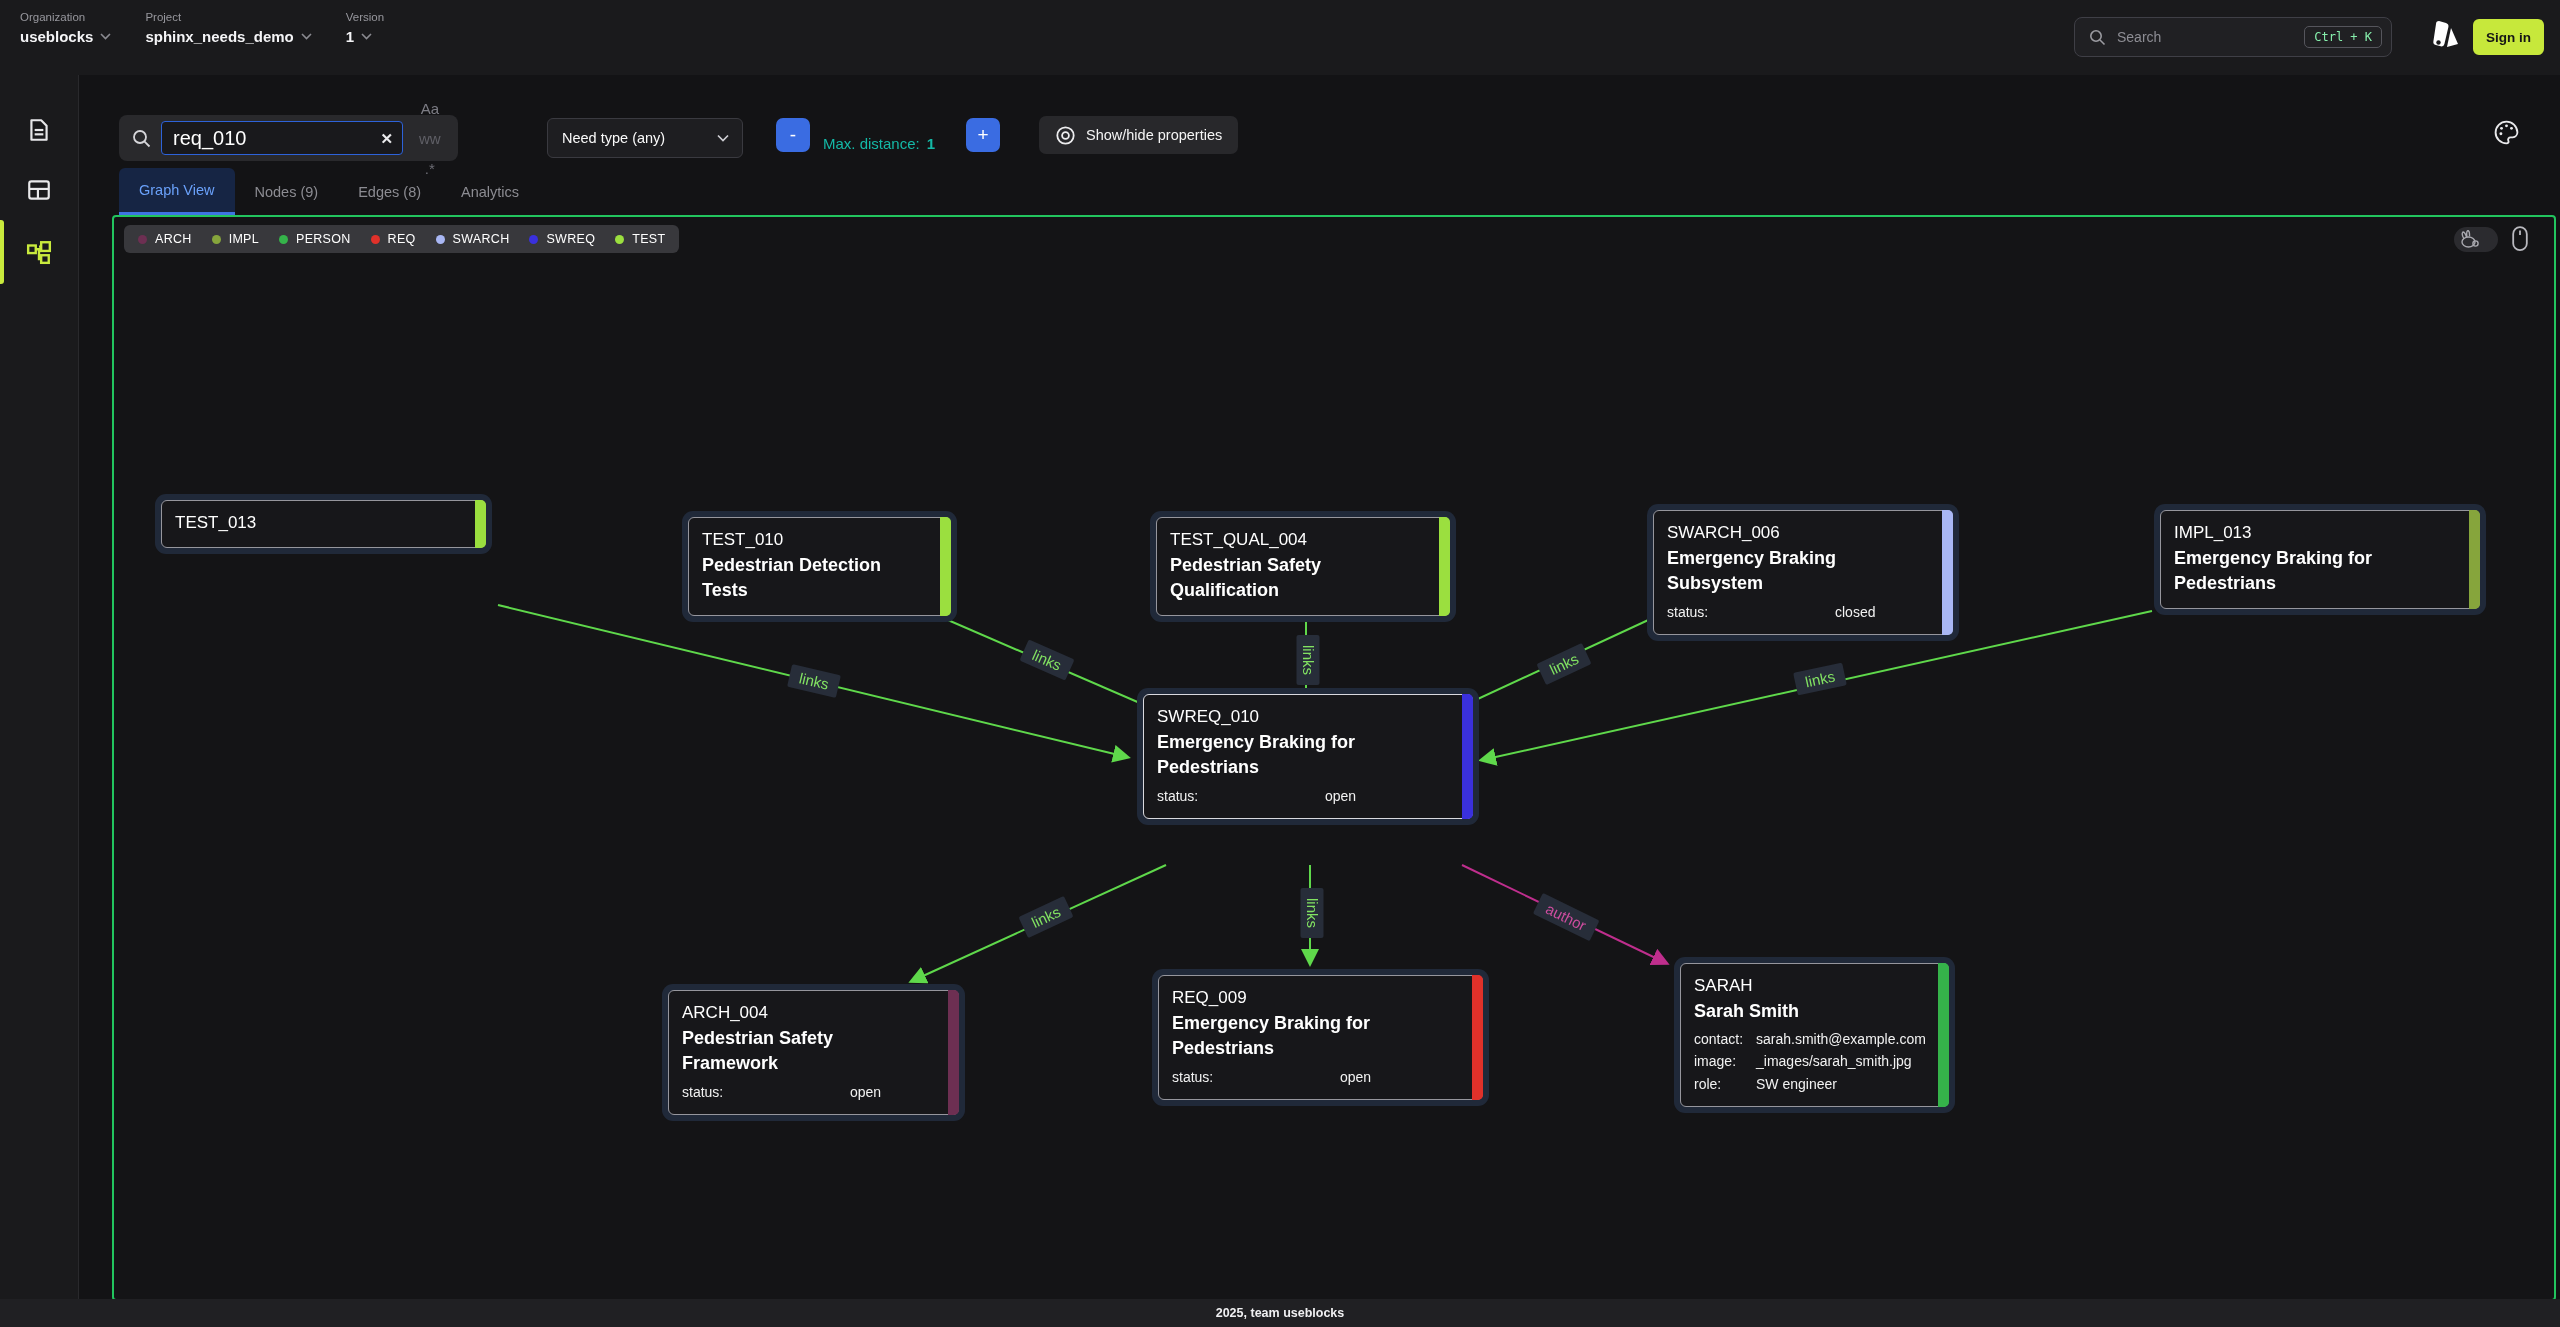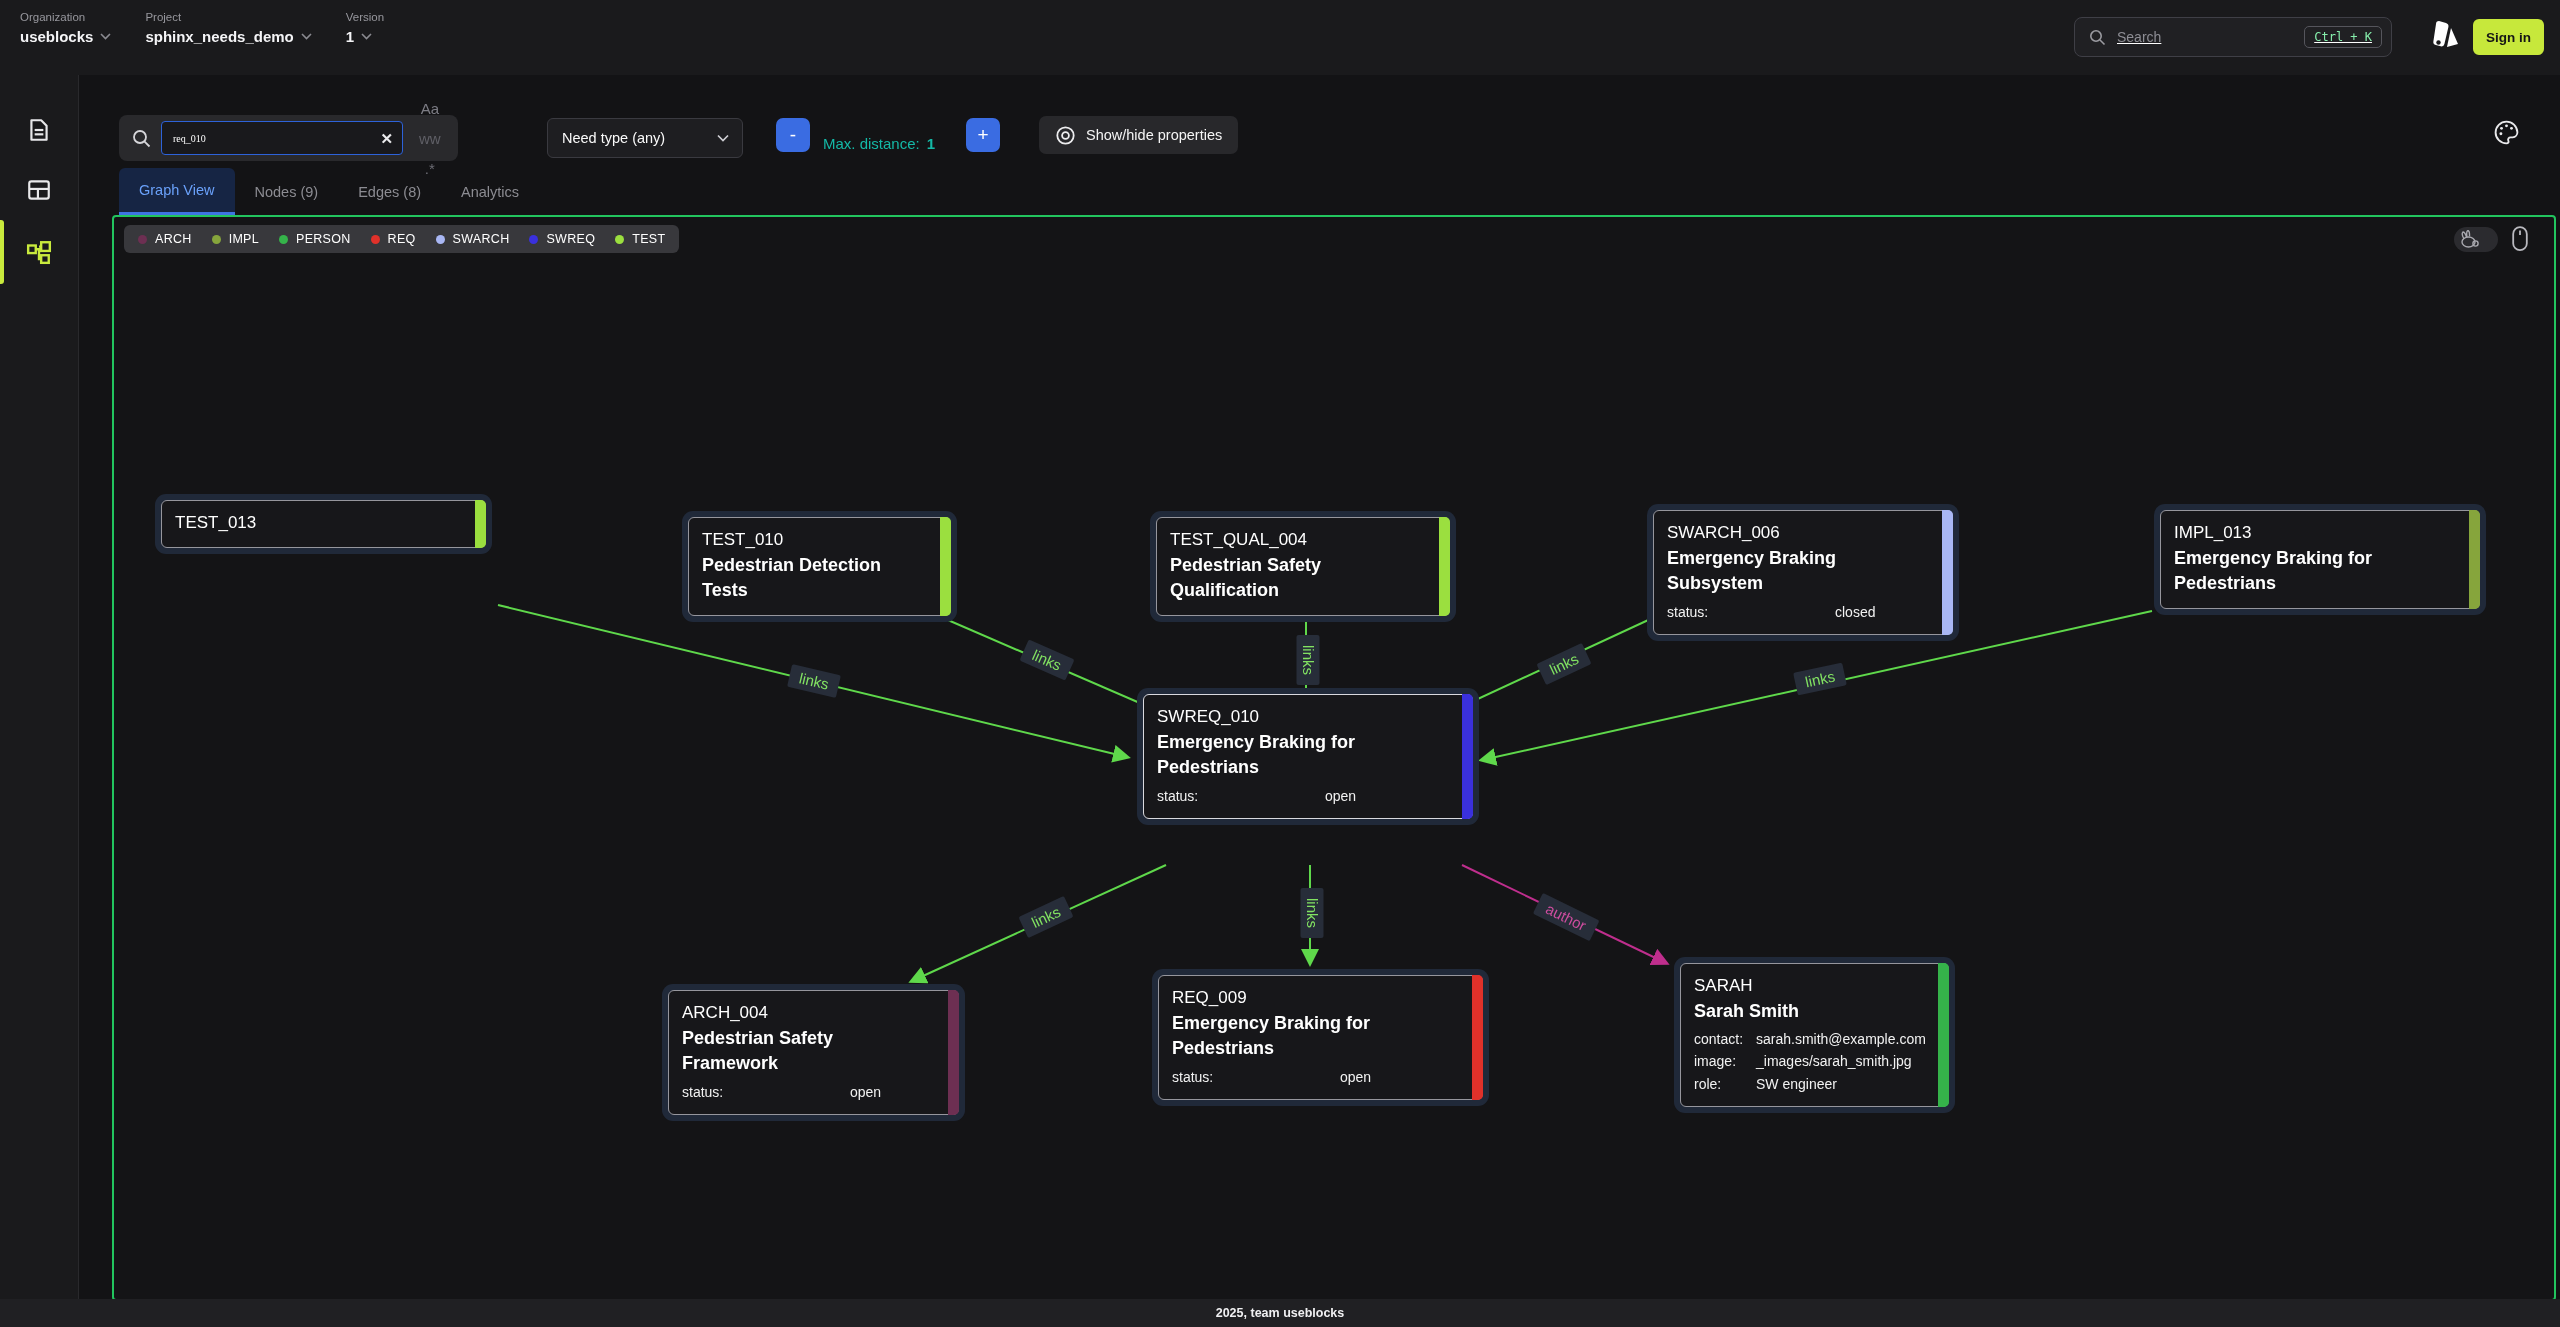--- a/index.html
+++ b/index.html
@@ -3,39 +3,39 @@
 <meta charset="utf-8">
 <style>
   html,body{margin:0;padding:0;width:2560px;height:1327px;background:#1a1a1c;overflow:hidden;
     font-family:"Liberation Sans",sans-serif;color:#fff;-webkit-font-smoothing:antialiased;}
   .header{position:absolute;top:0;left:0;right:0;height:75px;background:#1a1a1c;}
   .nav-group{position:absolute;left:20px;top:11px;display:flex;gap:34px;}
   .nav-label{font-size:11.5px;color:#97979d;margin-bottom:5px;}
   .nav-value{display:flex;align-items:center;gap:7px;font-size:15px;font-weight:600;color:#f4f4f6;cursor:pointer;}
   .chev{flex:none;}
   .hdr-search{position:absolute;right:168px;top:17px;width:318px;height:40px;border:1px solid #3f3f46;
-    border-radius:8px;background:#202023;display:flex;align-items:center;gap:11px;padding:0 9px 0 14px;box-sizing:border-box;text-decoration:underline;}
+    border-radius:8px;background:#202023;display:flex;align-items:center;gap:11px;padding:0 9px 0 14px;box-sizing:border-box;}
   .hdr-search .ph{font-size:14px;color:#8d8d94;}
   .kbd{margin-left:auto;border:1px solid #55555c;border-radius:5px;padding:3px 9px;
     font-family:"DejaVu Sans Mono",monospace;font-size:12px;color:#86efac;}
   .logo{position:absolute;right:94px;top:18px;width:40px;height:40px;}
   .signin{position:absolute;right:16px;top:19px;height:36px;padding:0 13px;background:#c7e83b;color:#161616;
     font-size:13.5px;font-weight:700;border-radius:6px;display:flex;align-items:center;cursor:pointer;}
   .sidebar{position:absolute;top:75px;left:0;width:78px;bottom:28px;background:#1a1a1c;border-right:1px solid #29292c;}
   .side-icon{position:absolute;left:50%;transform:translateX(-50%);width:26px;height:26px;cursor:pointer;}
   .active-bar{position:absolute;left:0;top:145px;width:4px;height:64px;background:#c9ea3d;border-radius:0 3px 3px 0;}
   .content{position:absolute;top:75px;left:79px;right:0;bottom:28px;background:#131315;}
   .palette-btn{position:absolute;right:40px;top:44px;width:27px;height:27px;cursor:pointer;}
   
   .search-group{position:absolute;left:40px;top:40px;height:46px;background:#29292c;border-radius:8px;
     display:flex;align-items:center;gap:10px;padding:0 13px;box-sizing:border-box;}
   .query-box{width:242px;height:34px;border:1.5px solid #2d62d9;border-radius:4px;background:#19191c;
     display:flex;align-items:center;padding:0 9px;box-sizing:border-box;}
   .query-box input{flex:1;min-width:0;background:transparent;border:none;outline:none;color:#fff;
-    font-size:10px;font-family:Liberation Serif, serif;}
+    font-size:20px;font-family:Liberation Sans, sans-serif;}
   .clear-x{flex:none;color:#ececee;font-size:15px;font-weight:700;cursor:pointer;line-height:1;}
   .find-flags{display:flex;gap:13px;align-items:center;margin:0 4px 0 6px;font-size:15px;color:#7c7c84;flex-direction:column;}
   .flag{cursor:pointer;}
   .flag-ww{text-underline-offset:3px;color:#5f5f66;}
   .flag-re{color:#6d6d75;}
   .need-type{position:absolute;left:468px;top:43px;width:196px;height:40px;background:#1e1e21;border:1px solid #3a3a40;
     border-radius:6px;display:flex;align-items:center;justify-content:space-between;padding:0 13px 0 14px;
     box-sizing:border-box;font-size:14.5px;color:#fafafa;cursor:pointer;}
   .step-btn{position:absolute;top:43px;width:34px;height:34px;background:#3a6ce2;border-radius:7px;color:#fff;
     font-size:19px;display:flex;align-items:center;justify-content:center;cursor:pointer;}

